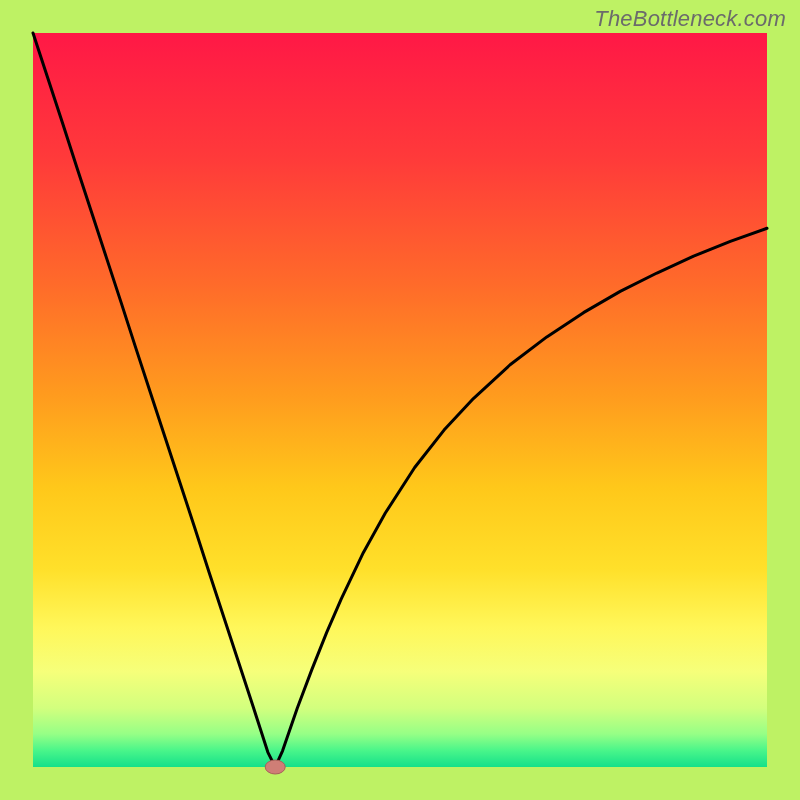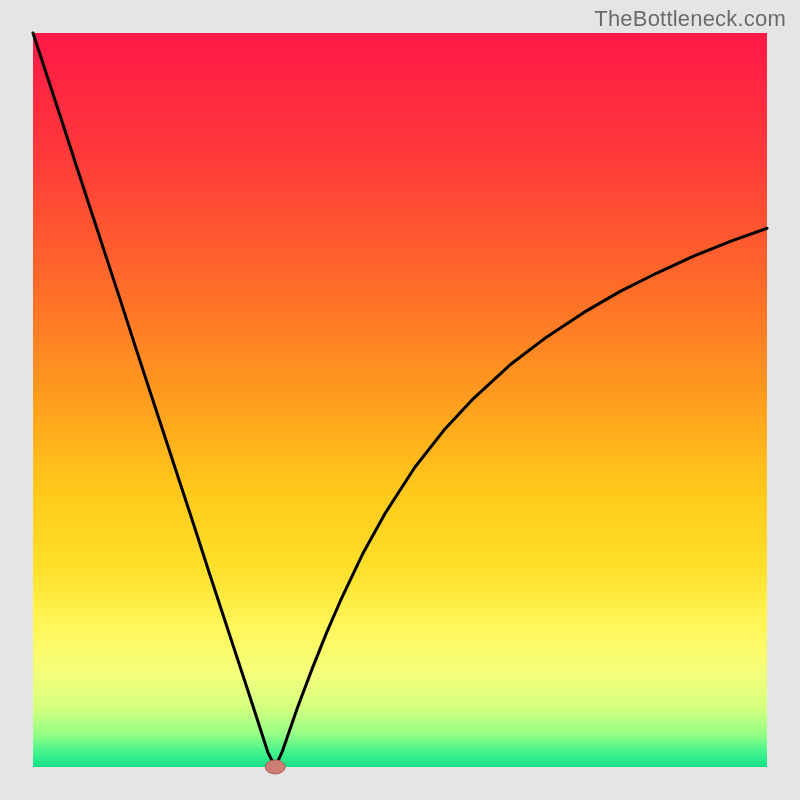--- a/index.html
+++ b/index.html
@@ -8,21 +8,22 @@
     width: 800px;
     height: 800px;
     overflow: hidden;
     background: #000;
     font-family: Arial, Helvetica, sans-serif;
   }
   .frame {
     position: relative;
     width: 800px;
     height: 800px;
-    background: #e5e5e5;
+    background: #bef264;
+    font-style: italic;
   }
   .watermark {
     position: absolute;
     top: 6px;
     right: 14px;
     color: #6b6b6b;
     font-size: 22px;
     font-weight: 500;
     letter-spacing: 0.2px;
     user-select: none;

